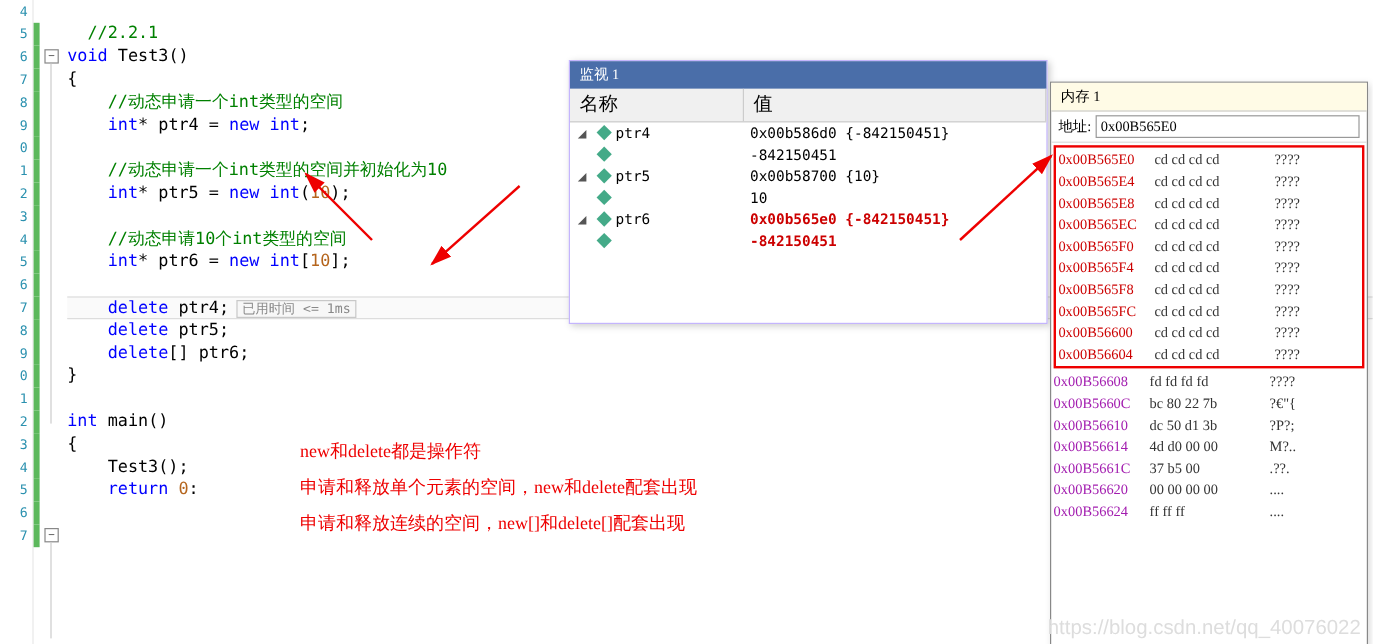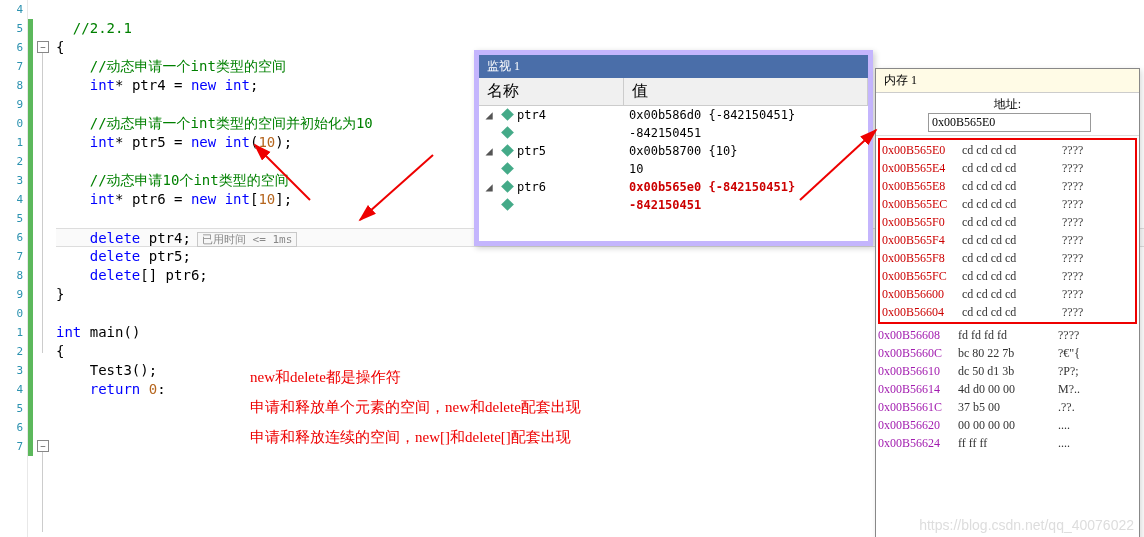--- a/index.html
+++ b/index.html
@@ -13,53 +13,53 @@
 .foldcol { position: absolute; left: 34px; top: 0; width: 20px; height: 537px; }
 .fold { width: 12px; height: 12px; border: 1px solid #888; background: #fff; position: absolute; left: 3px; font-size: 9px; line-height: 10px; text-align: center; color: #555; cursor: pointer; }
 .foldline { position: absolute; left: 8px; width: 1px; background: #ccc; }
 .code { position: absolute; left: 56px; top: 0; right: 0; }
 .line { height: 19px; line-height: 19px; white-space: pre; font-family: Consolas, "NSimSun", monospace; font-size: 14px; color: #000; }
 .c-green { color: #008000; margin-top: 48px; }
 .c-blue { color: #0000ff; }
 .c-num { color: #b5651d; }
 .perf { border: 1px solid #c8c8c8; background: #f7f7f7; color: #888; font-size: 11px; padding: 0 4px; margin-left: 6px; }
 
-.watch-panel { position: absolute; left: 474px; top: 50px; width: 399px; height: 196px; background: #fff; border: 5px solid #c4b5fd; box-shadow: 2px 2px 6px rgba(0,0,0,.2); }
+.watch-panel { position: absolute; left: 474px; top: 50px; width: 399px; height: 220px; background: #fff; border: 1px solid #c4b5fd; box-shadow: 2px 2px 6px rgba(0,0,0,.2); }
 .watch-title { background: #4a6ea9; color: #fff; padding: 3px 8px; font-size: 12px; font-family: "Microsoft YaHei"; }
 .watch-hdr { display: flex; background: #f0f0f0; border-bottom: 1px solid #ccc; font-size: 16px; font-family: "Microsoft YaHei"; }
 .watch-hdr > div { padding: 3px 8px; border-right: 1px solid #ccc; }
 .wh-name { width: 145px; }
 .wh-val { flex: 1; }
 .watch-body { font-size: 12px; }
 .wr { display: flex; height: 18px; line-height: 18px; }
 .wr-exp { width: 20px; text-align: center; color: #555; }
 .wr-ico { width: 16px; text-align: center; }
 .cube { display: inline-block; width: 9px; height: 9px; background: #4a8; transform: rotate(45deg); }
 .wr-name { width: 108px; padding-left: 2px; }
 .wr-val { flex: 1; padding-left: 6px; }
 .wr-val.red { color: #c00; font-weight: bold; }
 .wr-child .wr-exp { padding-left: 14px; }
 
 .mem-panel { position: absolute; left: 875px; top: 68px; width: 265px; height: 529px; background: #fff; border: 1px solid #888; box-shadow: 2px 2px 6px rgba(0,0,0,.15); font-size: 12px; }
 .mem-title { background: #fffbe6; border-bottom: 1px solid #ccc; padding: 3px 8px; font-family: "Microsoft YaHei"; }
-.mem-addr { display: flex; align-items: center; padding: 3px 6px; border-bottom: 1px solid #ddd; font-family: "Microsoft YaHei"; flex-direction: column; }
+.mem-addr { display: flex; align-items: center; padding: 3px 6px; border-bottom: 1px solid #ddd; font-family: "Microsoft YaHei"; }
 .mem-addr input { flex: 1; margin-left: 4px; font-family: Consolas; font-size: 12px; border: 1px solid #999; padding: 1px 3px; }
 .mem-body { padding: 2px 2px; font-family: Consolas; font-size: 12px; color: #333; }
 .mem-body .hl { border: 2px solid #e00; padding: 1px 2px; margin-bottom: 2px; }
 .mr { display: flex; height: 18px; line-height: 18px; white-space: pre; }
 .mr-a { width: 80px; color: #a21caf; }
 .mr .red { color: #c00; }
 .mr-h { width: 100px; }
 .mr-t { flex: 1; }
 
 .overlay-text { position: absolute; font-family: "Microsoft YaHei"; font-size: 15px; color: #e00; line-height: 30px; left: 250px; top: 362px; white-space: nowrap; }
 
 svg.arrows { position: absolute; left: 0; top: 0; pointer-events: none; }
 
-.watermark { position: absolute; right: 10px; bottom: 4px; color: #ddd; font-size: 14px; font-family: Arial; }
+.watermark { position: absolute; right: 10px; bottom: 4px; color: #ddd; font-size: 17px; font-family: Arial; }
 </style>
 </head>
 <body>
 
 <div class="editor">
   <div class="gutter">
     <div class="ln">4</div>
     <div class="ln">5</div>
     <div class="ln">6</div>
     <div class="ln">7</div>
@@ -112,20 +112,21 @@
   </div>
   <div class="foldcol">
     <div class="fold" style="top:41px">−</div>
     <div class="foldline" style="top:53px;height:300px"></div>
     <div class="fold" style="top:440px">−</div>
     <div class="foldline" style="top:452px;height:80px"></div>
   </div>
   <div class="code">
     <div class="line"></div>
     <div class="line">  <span class="c-green">//2.2.1</span></div>
+    <div class="line"><span class="c-blue">void</span> <span>Test3</span><span>()</span></div>
     <div class="line">{</div>
     <div class="line">    <span class="c-green"><span>//动态申请一个</span><span class="c-green">int</span><span>类型的空间</span></span></div>
     <div class="line">    <span class="c-blue">int</span><span>*</span> <span>ptr4</span><span> = </span><span class="c-blue">new</span><span> </span><span class="c-blue">int</span><span>;</span></div>
     <div class="line"></div>
     <div class="line">    <span class="c-green"><span>//动态申请一个</span><span>int</span><span>类型的空间并初始化为10</span></span></div>
     <div class="line">    <span class="c-blue">int</span><span>*</span> <span>ptr5</span><span> = </span><span class="c-blue">new</span><span> </span><span class="c-blue">int</span><span>(</span><span class="c-num">10</span><span>)</span><span>;</span></div>
     <div class="line"></div>
     <div class="line">    <span class="c-green"><span>//动态申请10个</span><span>int</span><span>类型的空间</span></span></div>
     <div class="line">    <span class="c-blue">int</span><span>*</span> <span>ptr6</span><span> = </span><span class="c-blue">new</span><span> </span><span class="c-blue">int</span><span>[</span><span class="c-num">10</span><span>]</span><span>;</span></div>
     <div class="line"></div>

